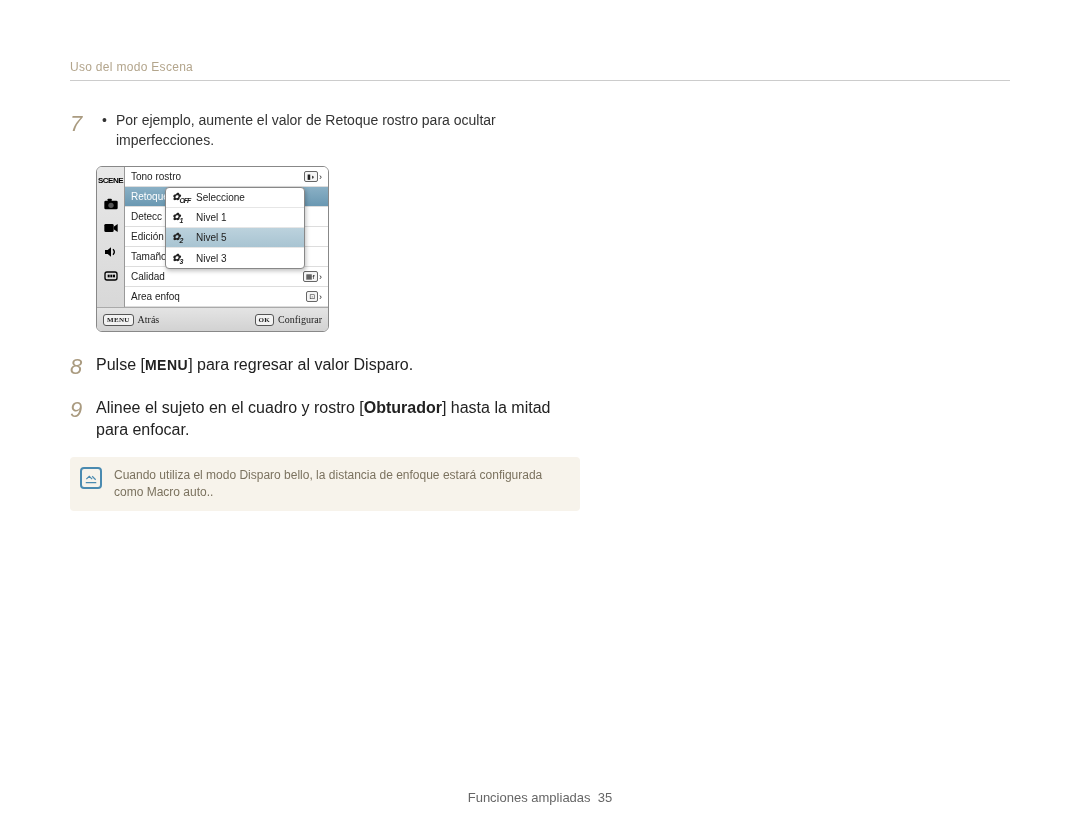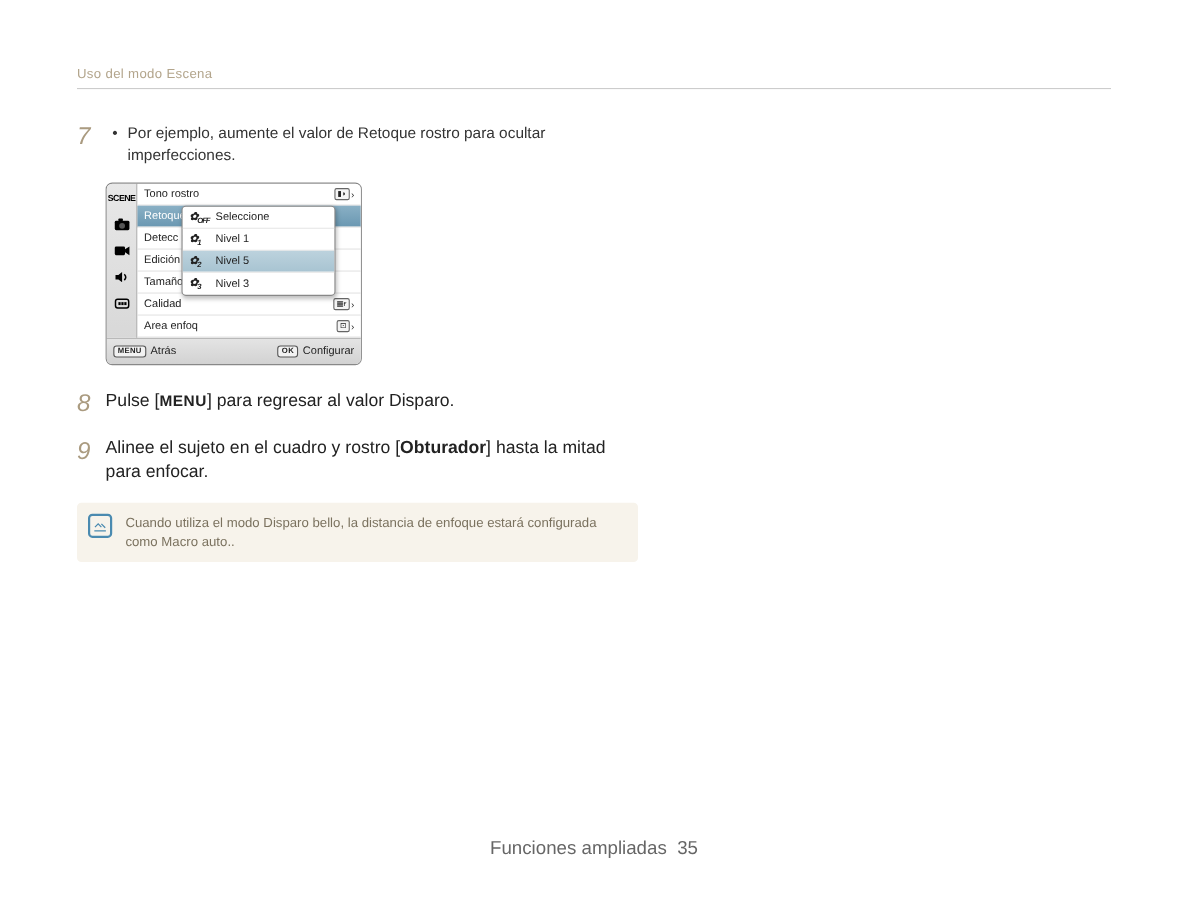--- a/index.html
+++ b/index.html
@@ -190,20 +190,21 @@
       border-top: 1px solid #aaa;
       display: flex;
       align-items: center;
       padding: 0 6px;
       gap: 8px;
     }
     .foot-btn {
       display: flex;
       align-items: center;
       gap: 4px;
+      font-family: Liberation Serif, serif;
     }
     .foot-label {
       border: 1px solid #555;
       border-radius: 3px;
       background: #f2f2f2;
       font-size: 7px;
       font-weight: 700;
       padding: 1px 3px;
       letter-spacing: 0.3px;
     }
@@ -231,24 +232,24 @@
     }
     .note-icon svg { width: 14px; height: 14px; stroke: #4a8ab0; fill: none; stroke-width: 2; }
     .note-text {
       font-size: 12px;
       color: #7b725f;
       line-height: 1.4;
     }
 
     .footer {
       position: absolute;
-      bottom: 34px;
+      bottom: 10px;
       width: 1080px;
       text-align: center;
-      font-size: 17px;
+      font-size: 13px;
       color: #666;
     }
     .footer .pg { font-weight: 300; }
   </style>
 </head>
 <body>
 
 <div class="page">
   <h2 class="page-title">Uso del modo Escena</h2>
 

